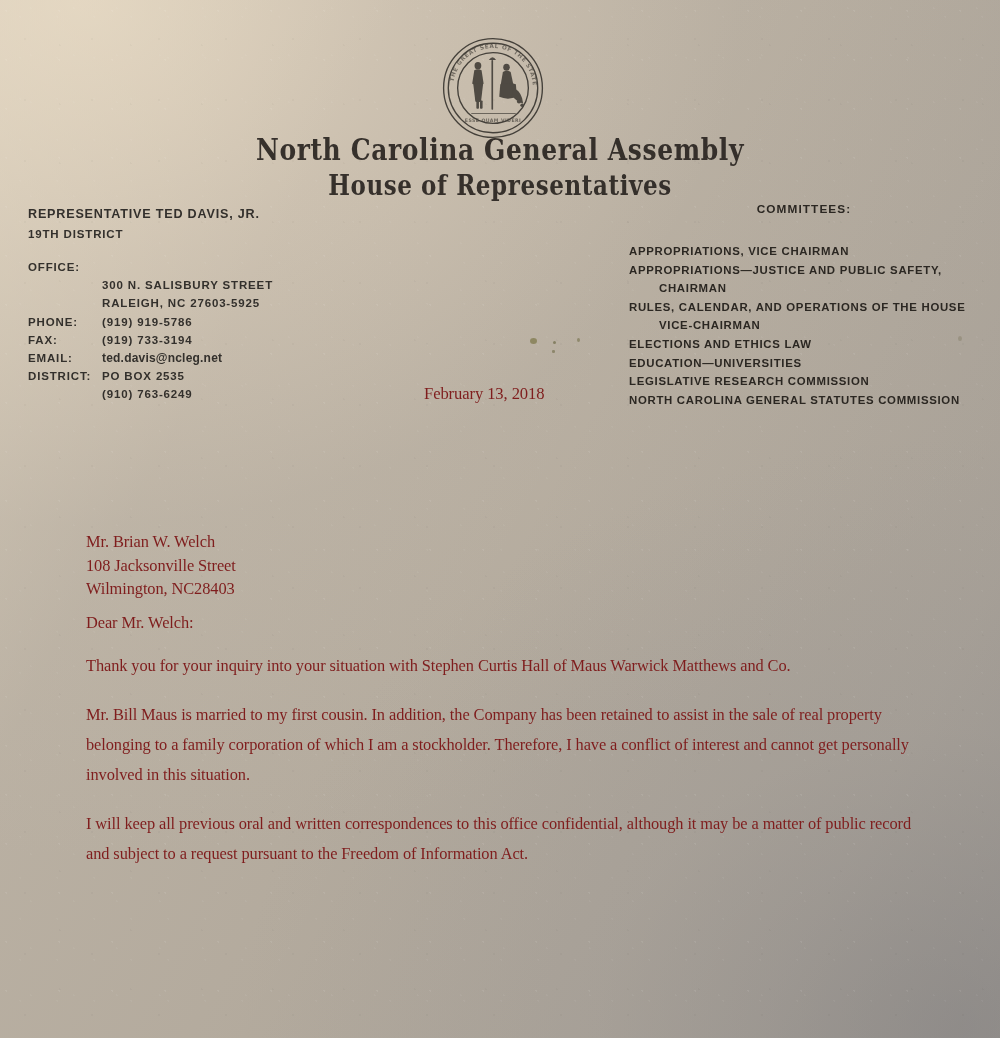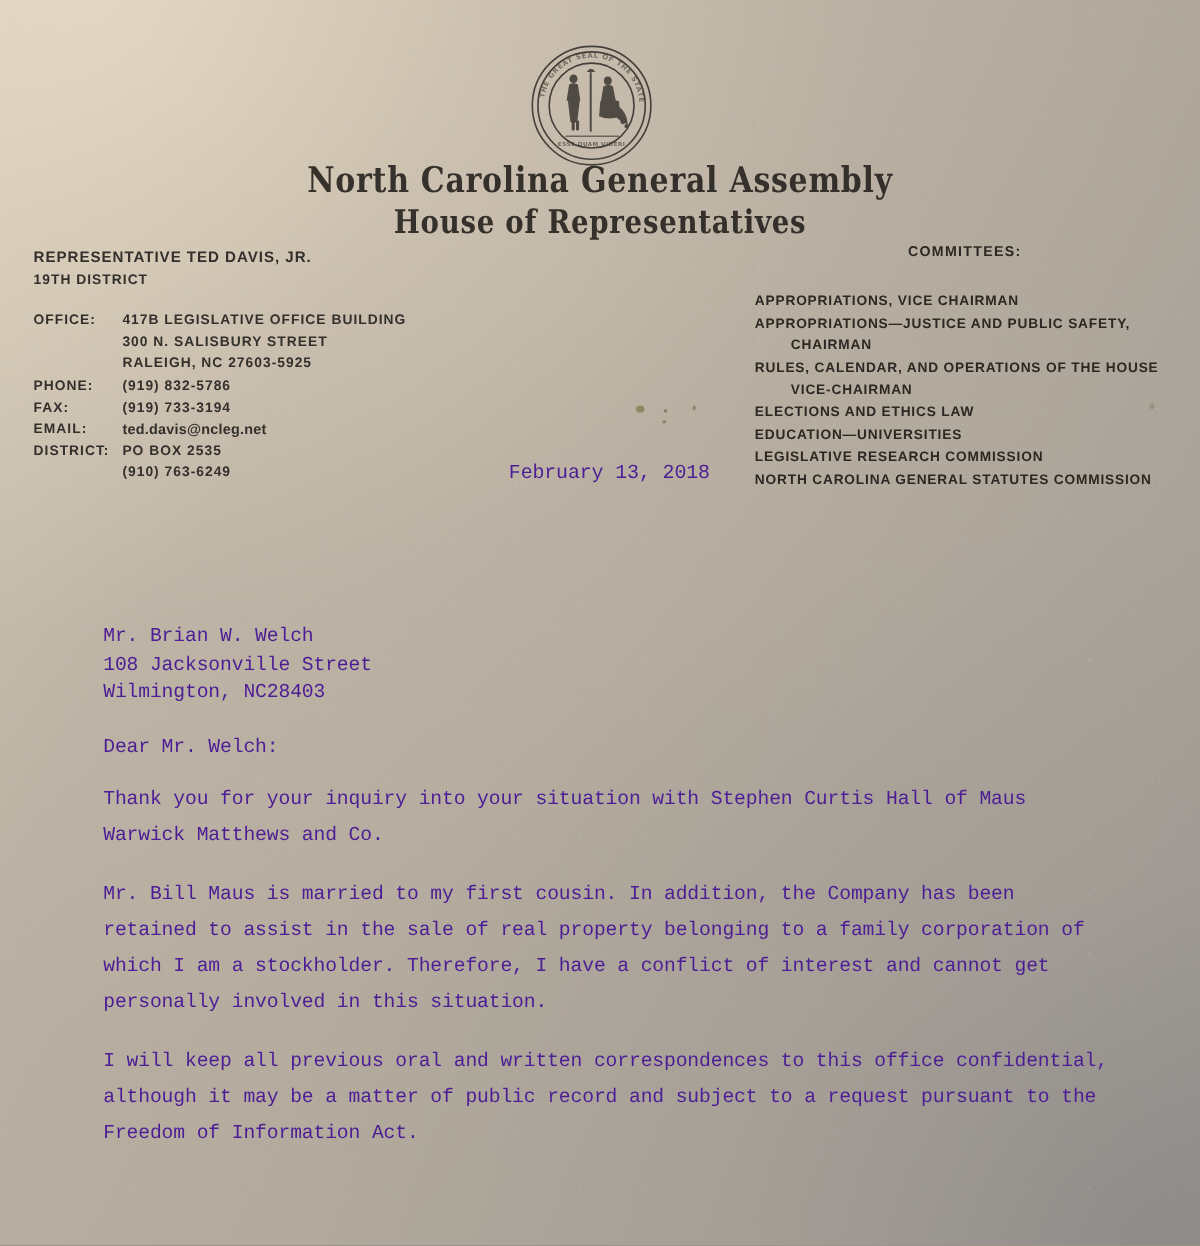--- a/index.html
+++ b/index.html
@@ -153,38 +153,38 @@
     font-size: 11.4px;
     font-weight: 700;
     letter-spacing: .7px;
     line-height: 18.6px;
     white-space: nowrap;
   }
   .cmt.indent { padding-left: 30px; }
 
   
   .body-text {
-    font-family: Liberation Mono, monospace;
-    color: #4c1d95;
+    font-family: Liberation Serif, serif;
+    color: #7f1d1d;
     font-size: 16.4px;
     line-height: 30px;
     letter-spacing: -0.1px;
   }
 
   #date-line {
     position: absolute;
     left: 424px;
     top: 379px;
     font-size: 16.6px;
   }
 
   #recipient {
     position: absolute;
     left: 86px;
-    top: 518px;
+    top: 530px;
     line-height: 23.5px;
   }
   #salutation {
     position: absolute;
     left: 86px;
     top: 608px;
     text-align: right;
   }
 
   #paragraphs {
@@ -295,33 +295,32 @@
     <div class="lh-line" id="lh-house">House of Representatives</div>
 
     <div id="rep-block" class="tw">
       <div class="rep-name">REPRESENTATIVE TED DAVIS, JR.</div>
       <div class="rep-dist">19TH DISTRICT</div>
     </div>
 
     <div id="contact-block" class="tw">
       <div class="crow">
         <span class="ck">OFFICE:</span>
-        <span class="cv">417B LEGISLATIVE OFFICE BUILDING</span>
       </div>
       <div class="crow cont">
         <span class="ck">OFFICE:</span>
         <span class="cv">300 N. SALISBURY STREET</span>
       </div>
       <div class="crow cont">
         <span class="ck">OFFICE:</span>
         <span class="cv">RALEIGH, NC  27603-5925</span>
       </div>
       <div class="crow">
         <span class="ck">PHONE:</span>
-        <span class="cv">(919)  832-5786</span>
+        <span class="cv">(919)  919-5786</span>
       </div>
       <div class="crow">
         <span class="ck">FAX:</span>
         <span class="cv">(919)  733-3194</span>
       </div>
       <div class="crow">
         <span class="ck">EMAIL:</span>
         <span class="cv" id="email-value">ted.davis@ncleg.net</span>
       </div>
       <div class="crow">

